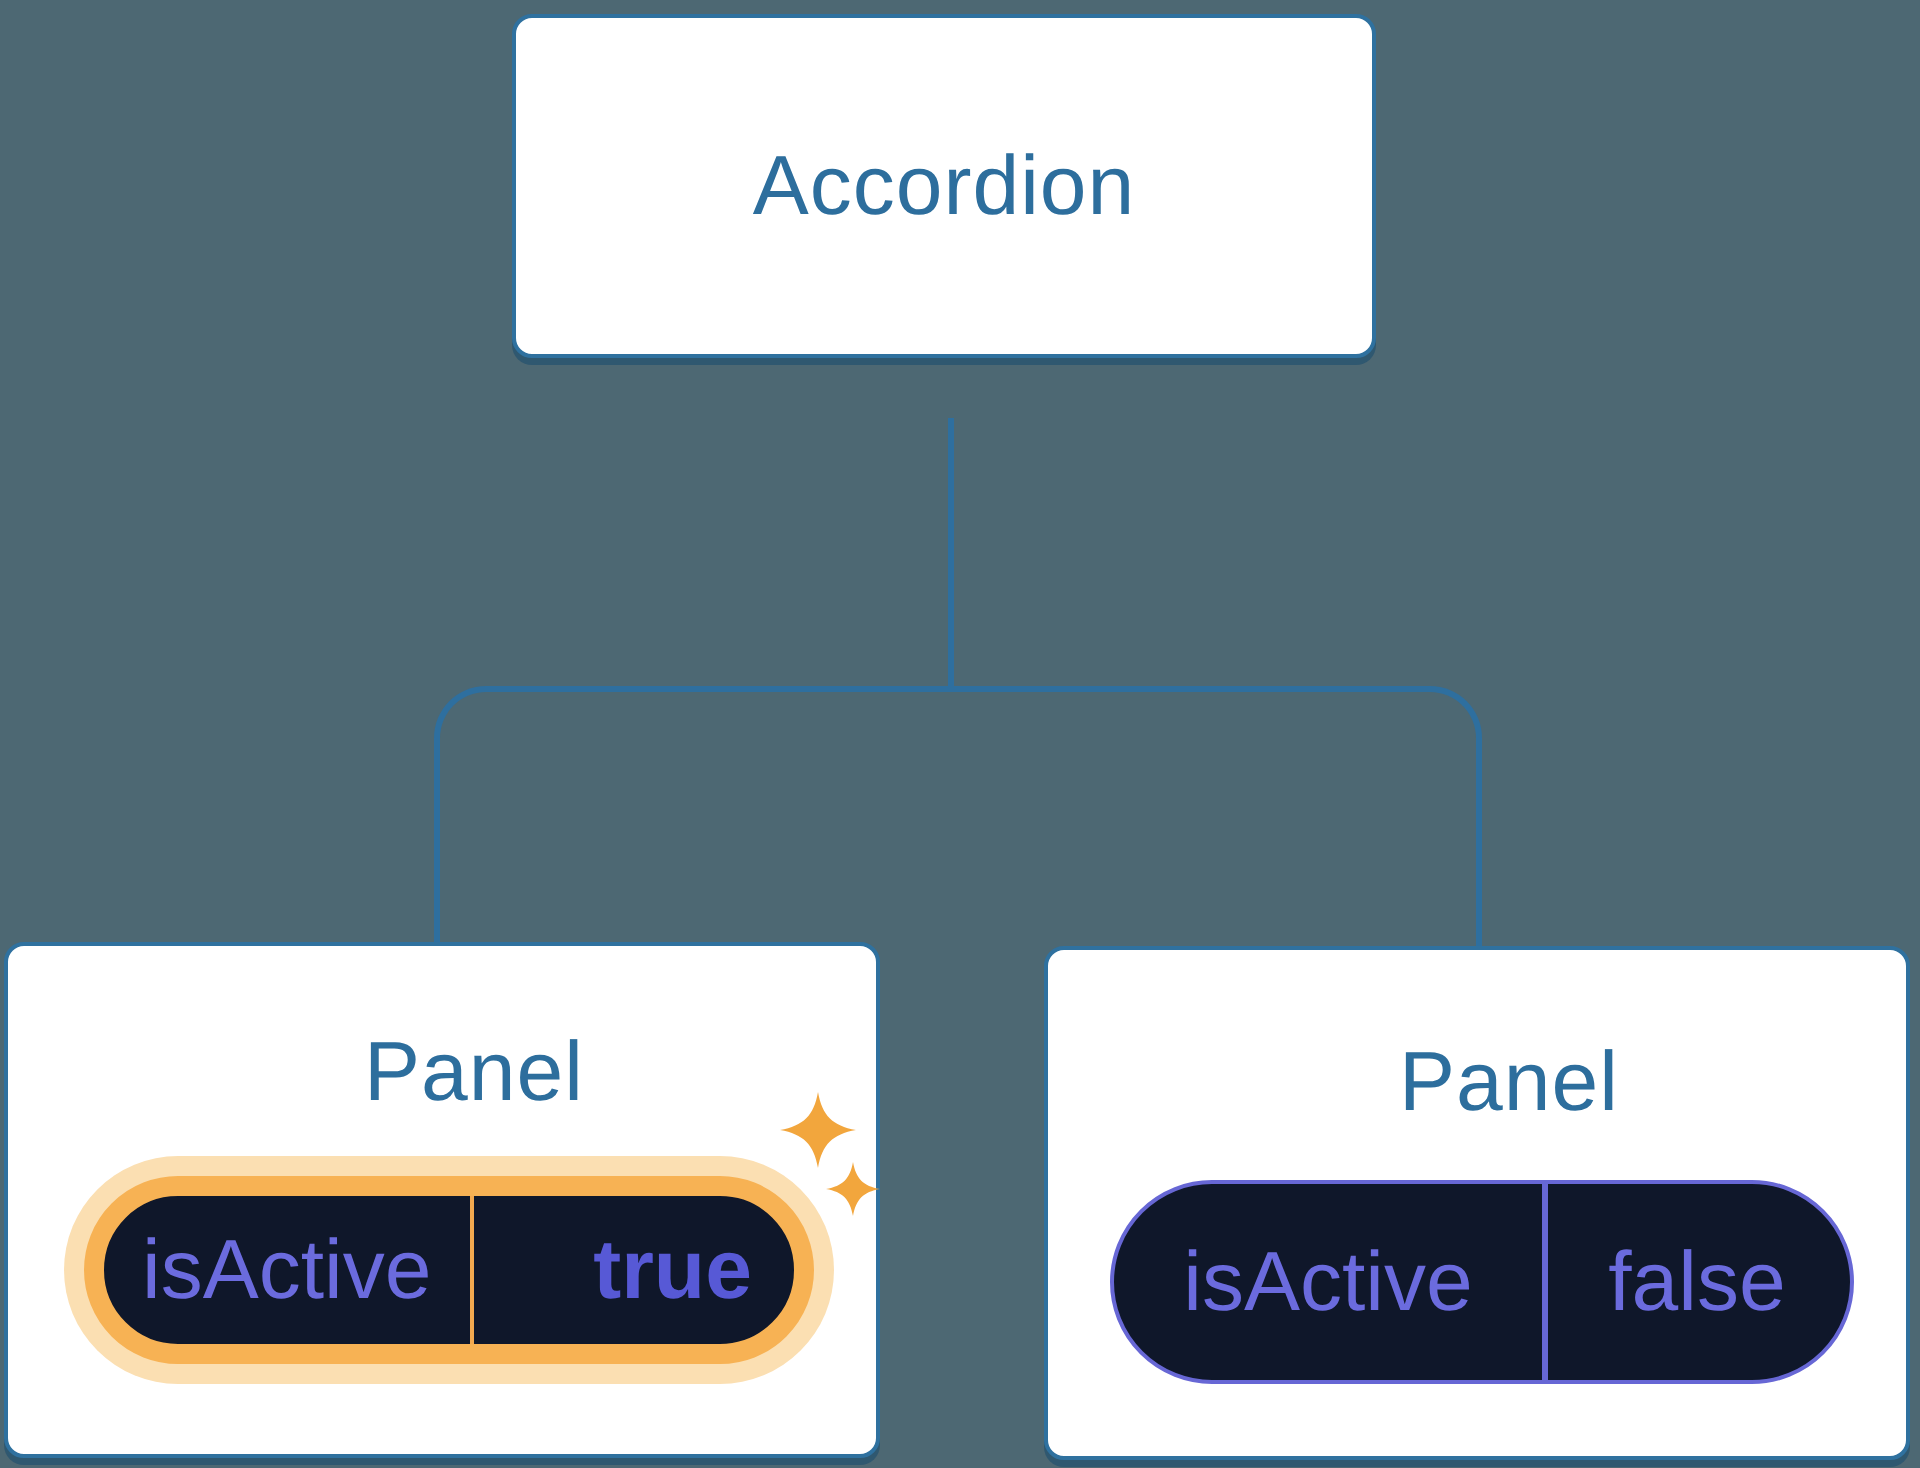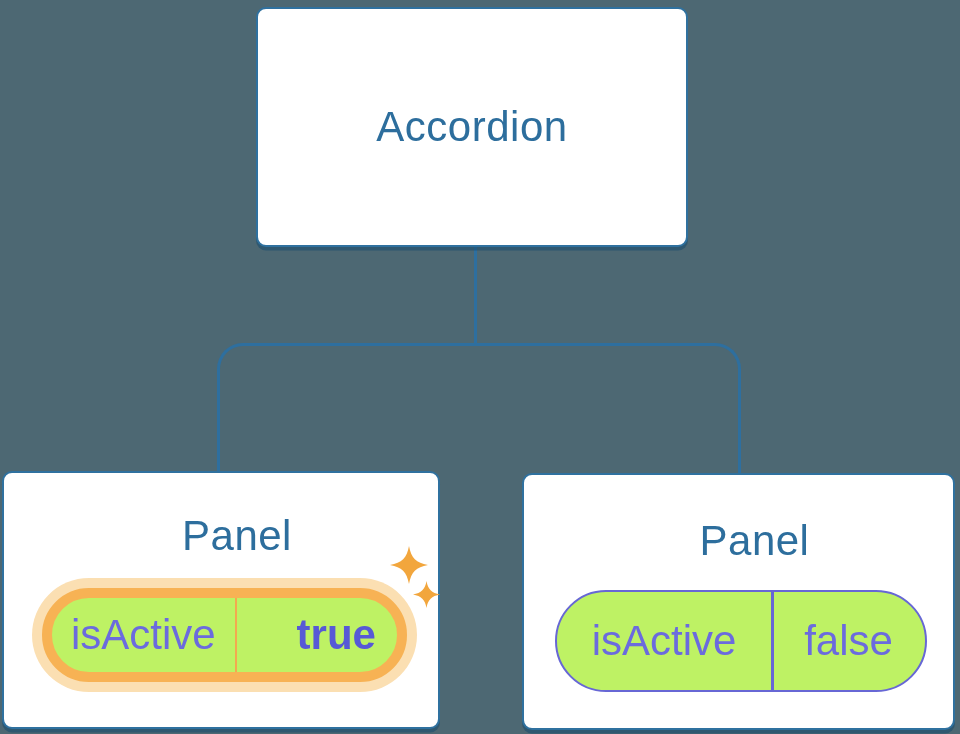--- a/index.html
+++ b/index.html
@@ -34,21 +34,21 @@
   .node {
     position: absolute;
     background: #ffffff;
     border: 2.5px solid #2F719F;
     border-radius: 10px;
     box-sizing: border-box;
     box-shadow: 0 3.5px 0 rgba(24, 74, 110, 0.55);
   }
   .node-root {
     left: 256px; top: 7px;
-    width: 432px; height: 240px;
+    width: 432px; height: 172px;
     display: flex; align-items: center; justify-content: center;
   }
   .node-title {
     color: #2D6E9D;
     font-size: 42px;
     font-weight: 500;
     letter-spacing: 0.5px;
   }
   .node-panel-left  { left: 2px;   top: 471px; width: 438px; height: 258px; }
   .node-panel-right { left: 522px; top: 473px; width: 433px; height: 257px; }
@@ -57,21 +57,21 @@
     left: 16px; width: 100%;
     text-align: center;
     line-height: 46px;
   }
   .node-panel-left  .panel-title { top: 40px; }
   .node-panel-right .panel-title { top: 43px; }
 
   
   .pill {
     position: absolute;
-    background: #bef264;
+    background: #0f172a;
     box-sizing: border-box;
     display: flex;
     align-items: stretch;
     text-align: right;
   }
   .pill-active {
     left: 38px; top: 115px;
     width: 365px; height: 94px;
     border: 10px solid #F7B254;
     border-radius: 47px;

